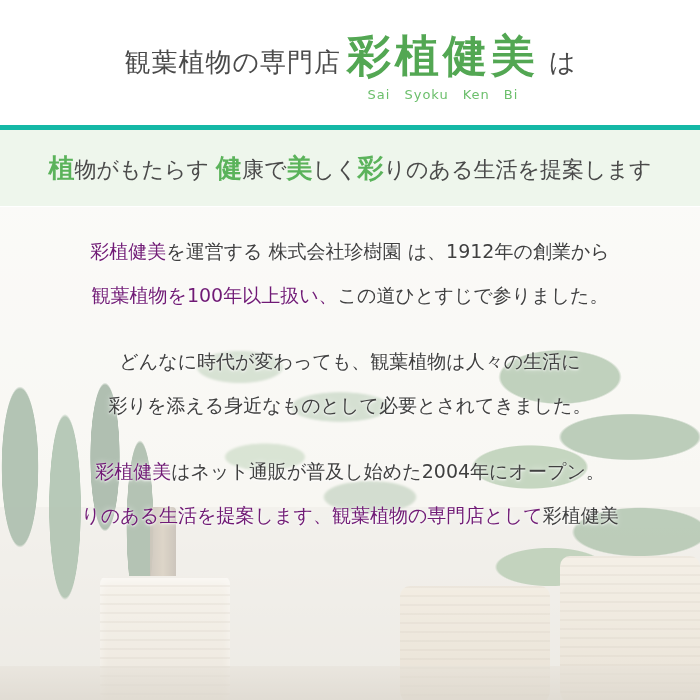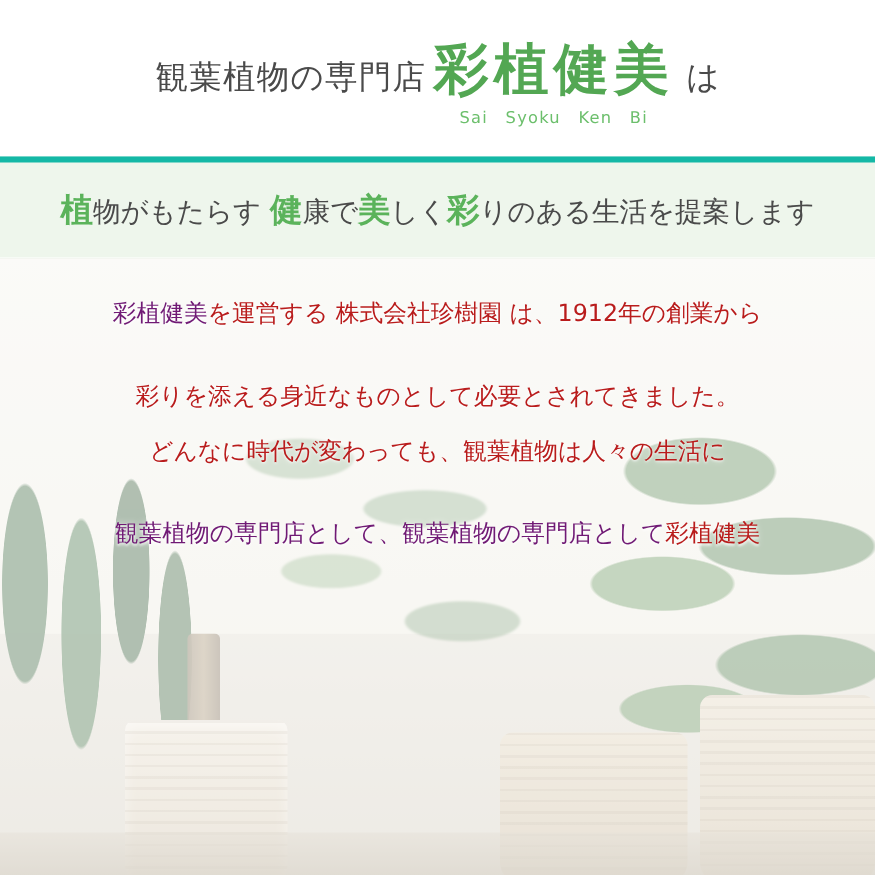--- a/index.html
+++ b/index.html
@@ -211,21 +211,21 @@
     text-align: center;
   }
   .line {
     font-size: 19px;
     line-height: 44px;
     color: #4a4a4a;
     white-space: nowrap;
     text-shadow: 0 1px 2px rgba(255,255,255,.9), 0 0 6px rgba(255,255,255,.85);
   }
   .line .g { color: #701a75; }
-  .line .bk { color: #b91c1c; }
+  .line .bk { color: #404040; }
   .gap { height: 22px; }
 </style>
 </head>
 <body>
 
 <div class="page">
 
   <div class="header">
     <div class="headline">
       <span class="lead">観葉植物の専門店</span>
@@ -267,26 +267,28 @@
       <div class="pot3">
           <div class="basketlines"></div>
         </div>
       <div class="shelf"></div>
     </div>
     <div class="veil"></div>
 
     <div class="copy">
         <div class="para">
           <div class="line"><span class="g">彩植健美</span><span class="bk">を運営する 株式会社珍樹園 は、1912年の創業から</span></div>
+          <div class="line"><span class="g">観葉植物を100年以上扱い、</span><span class="bk">この道ひとすじで参りました。</span></div>
         </div>
         <div class="gap"></div>
         <div class="para">
+          <div class="line"><span class="bk">どんなに時代が変わっても、観葉植物は人々の生活に</span></div>
           <div class="line"><span class="bk">彩りを添える身近なものとして必要とされてきました。</span></div>
-          <div class="line"><span class="bk">どんなに時代が変わっても、観葉植物は人々の生活に</span></div>
         </div>
         <div class="gap"></div>
         <div class="para">
-          <div class="line"><span class="g">観葉植物の専門店として、</span><span class="g">観葉植物の専門店として</span><span class="bk">彩植健美</span></div>
+          <div class="line"><span class="g">彩植健美</span><span class="bk">はネット通販が普及し始めた2004年にオープン。</span></div>
+          <div class="line"><span class="g">りのある生活を提案します、</span><span class="g">観葉植物の専門店として</span><span class="bk">彩植健美</span></div>
         </div>
       </div>
   </div>
 
 </div>
 
 </body></html>

